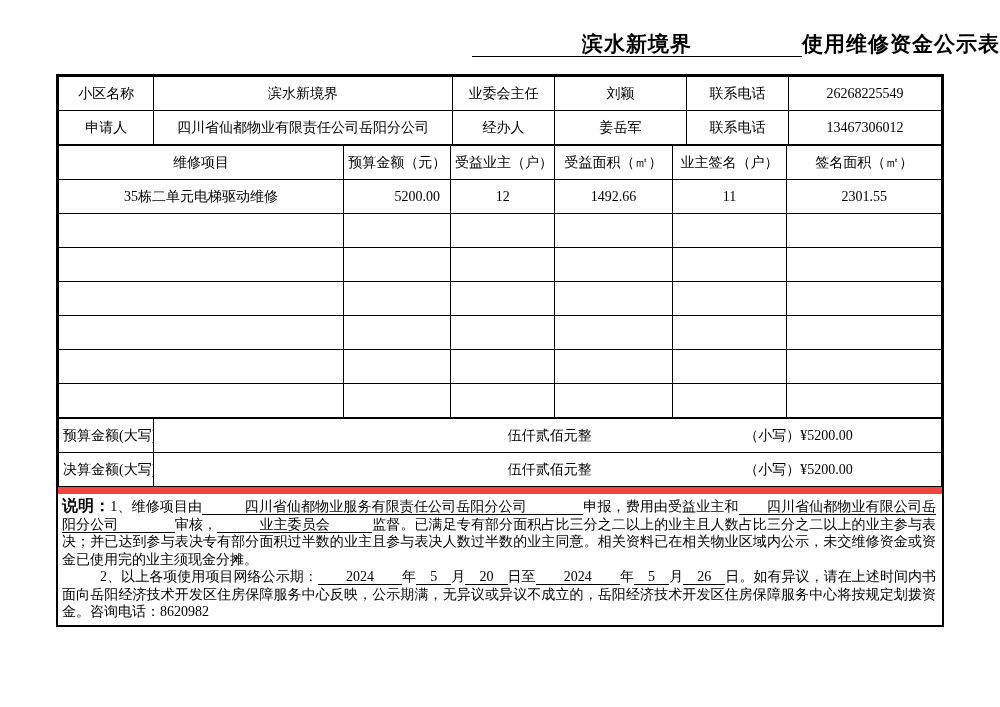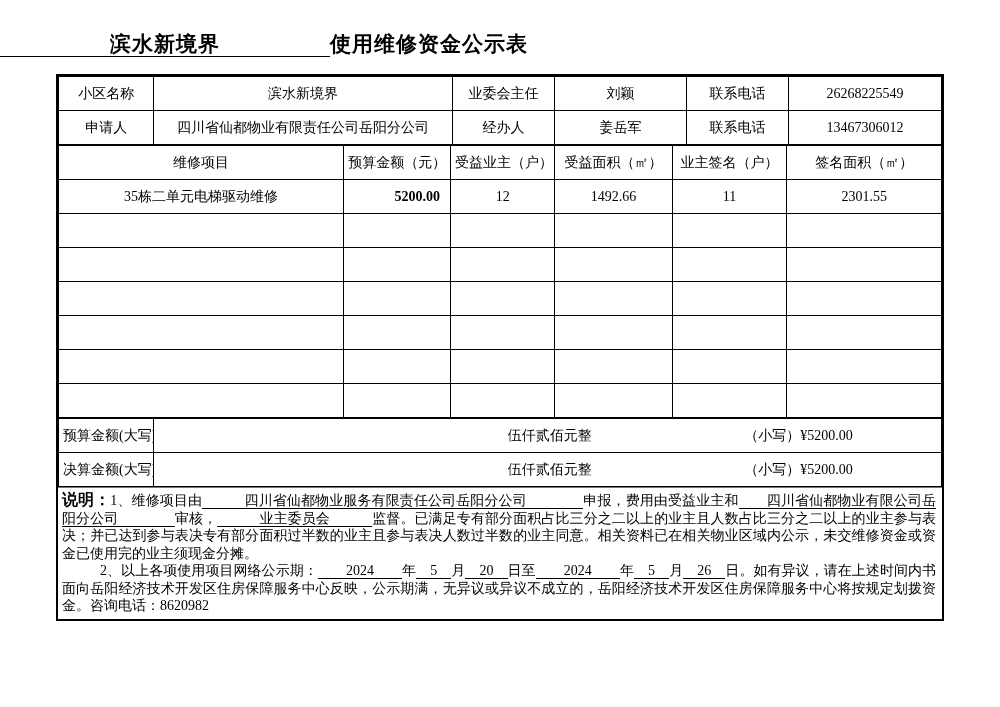--- a/index.html
+++ b/index.html
@@ -8,21 +8,21 @@
     width: 1000px; height: 707px;
     background: #ffffff;
     color: #000000;
     font-family: "Liberation Serif", "DejaVu Serif", serif;
   }
   .page { position: relative; width: 1000px; height: 707px; overflow: hidden; }
 
   .title {
     margin: 0;
     padding-top: 30px;
-    text-align: left;
+    text-align: right;
     font-size: 21px;
     font-weight: bold;
     letter-spacing: 1px;
     white-space: pre;
   }
   .title .u-title { border-bottom: 1px solid #000; }
 
   .doc {
     width: 888px;
     margin: 16px 0 0 56px;
@@ -32,32 +32,32 @@
   table { width: 100%; border-collapse: collapse; table-layout: fixed; }
   td {
     border: 1px solid #000;
     height: 34px;
     font-size: 14px;
     text-align: center;
     padding: 2px 4px;
     overflow: hidden;
     white-space: nowrap;
   }
-  .cell-right { text-align: right; padding-right: 10px; font-weight: bold; }
+  .cell-right { text-align: right; padding-right: 10px; }
 
   .amount-label { text-align: center; }
   .amount-value { position: relative; text-align: center; padding-left: 8px; }
   .amount-small {
     position: absolute; left: 75%; top: 50%;
     transform: translateY(-50%);
     white-space: nowrap;
   }
 
   .notes {
-    border-top: 1px solid #ef4444;
+    border-top: 7px solid #ef4444;
     padding: 3px 6px 4px 4px;
     font-size: 14px;
     line-height: 17.5px;
     text-align: justify;
   }
   .notes p { margin: 0; }
   .notes .p2 { text-indent: 38px; }
   .notes-heading { font-size: 16px; font-weight: bold; }
   .u { border-bottom: 1px solid #000; }
 </style>

